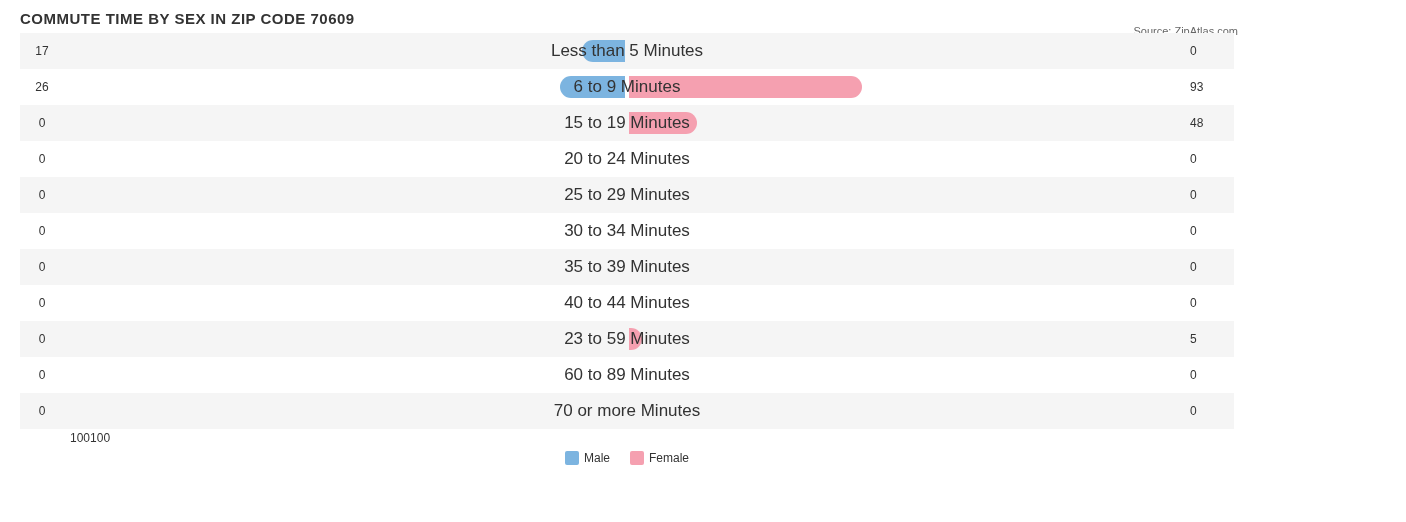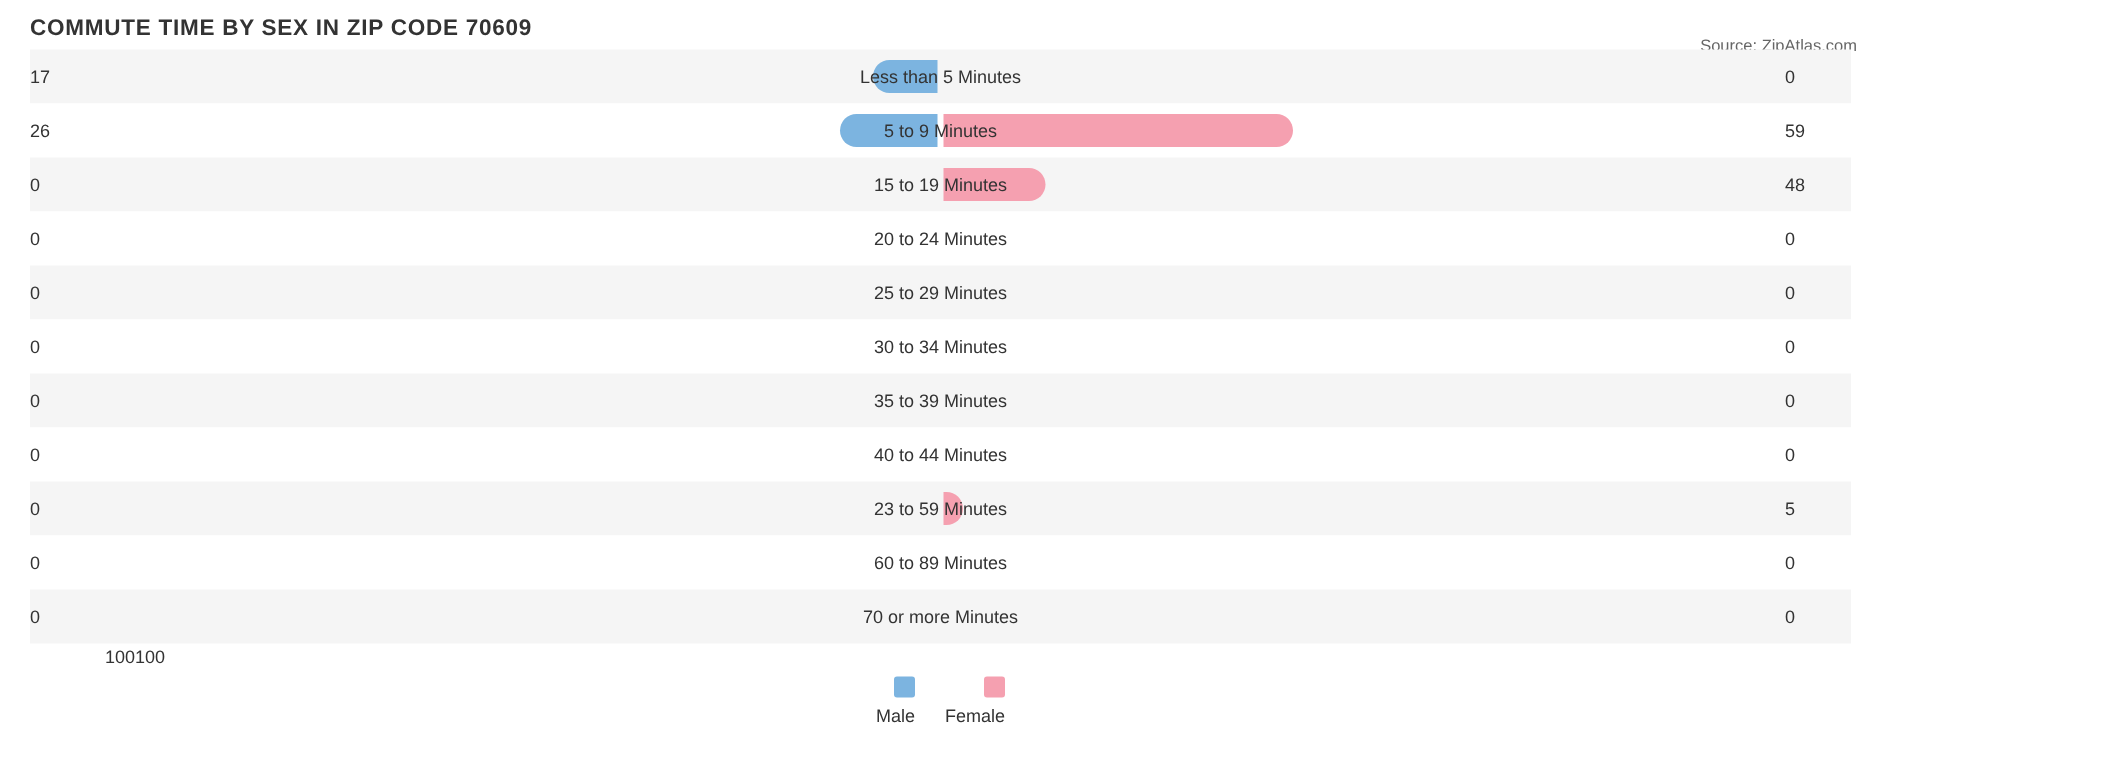--- a/index.html
+++ b/index.html
@@ -42,21 +42,21 @@
       position: relative;
     }
     .bar-row:nth-child(odd) {
       background: #f5f5f5;
     }
     .bar-row:nth-child(even) {
       background: #fff;
     }
     .left-value {
       width: 50px;
-      text-align: left;
+      text-align: center;
       font-size: 12px;
       color: #333;
       padding-right: 6px;
       flex-shrink: 0;
     }
     .bars-section {
       flex: 1;
       display: flex;
       align-items: center;
       position: relative;
@@ -75,21 +75,21 @@
       justify-content: flex-start;
       align-items: center;
       width: 50%;
       height: 100%;
       padding-left: 2px;
     }
     .label-center {
       position: absolute;
       left: 50%;
       transform: translateX(-50%);
-      font-size: 12px;
+      font-size: 17px;
       color: #333;
       white-space: nowrap;
       z-index: 10;
       text-align: center;
       pointer-events: none;
     }
     .male-bar {
       background: #7cb4e0;
       height: 22px;
       border-radius: 11px 0 0 11px;
@@ -111,25 +111,24 @@
     }
     .legend {
       display: flex;
       justify-content: center;
       align-items: center;
       gap: 20px;
       margin-top: 4px;
     }
     .legend-item {
       display: flex;
-      align-items: flex-end;
+      align-items: flex-start;
       gap: 5px;
       font-size: 12px;
       color: #333;
-      flex-direction: column;
     }
     .legend-box {
       width: 14px;
       height: 14px;
       border-radius: 2px;
     }
     .bottom-axis {
       display: flex;
       justify-content: flex-start;
       padding: 2px 50px 2px 50px;
@@ -157,26 +156,26 @@
         </div>
       </div>
       <div class="right-value">0</div>
     </div>
       <div class="bar-row">
       <div class="left-value">26</div>
       <div class="bars-section">
         <div class="male-bar-container">
           <div class="male-bar" style="width:11.741935483870966%;"></div>
         </div>
-        <span class="label-center">5 to 9 Minutes</span>
+        <span class="label-center">6 to 9 Minutes</span>
         <div class="female-bar-container">
           <div class="female-bar" style="width:42%;"></div>
         </div>
       </div>
-      <div class="right-value">59</div>
+      <div class="right-value">93</div>
     </div>
       <div class="bar-row">
       <div class="left-value">0</div>
       <div class="bars-section">
         <div class="male-bar-container">
           <div class="male-bar" style="width:0%;"></div>
         </div>
         <span class="label-center">15 to 19 Minutes</span>
         <div class="female-bar-container">
           <div class="female-bar" style="width:12.193548387096776%;"></div>

